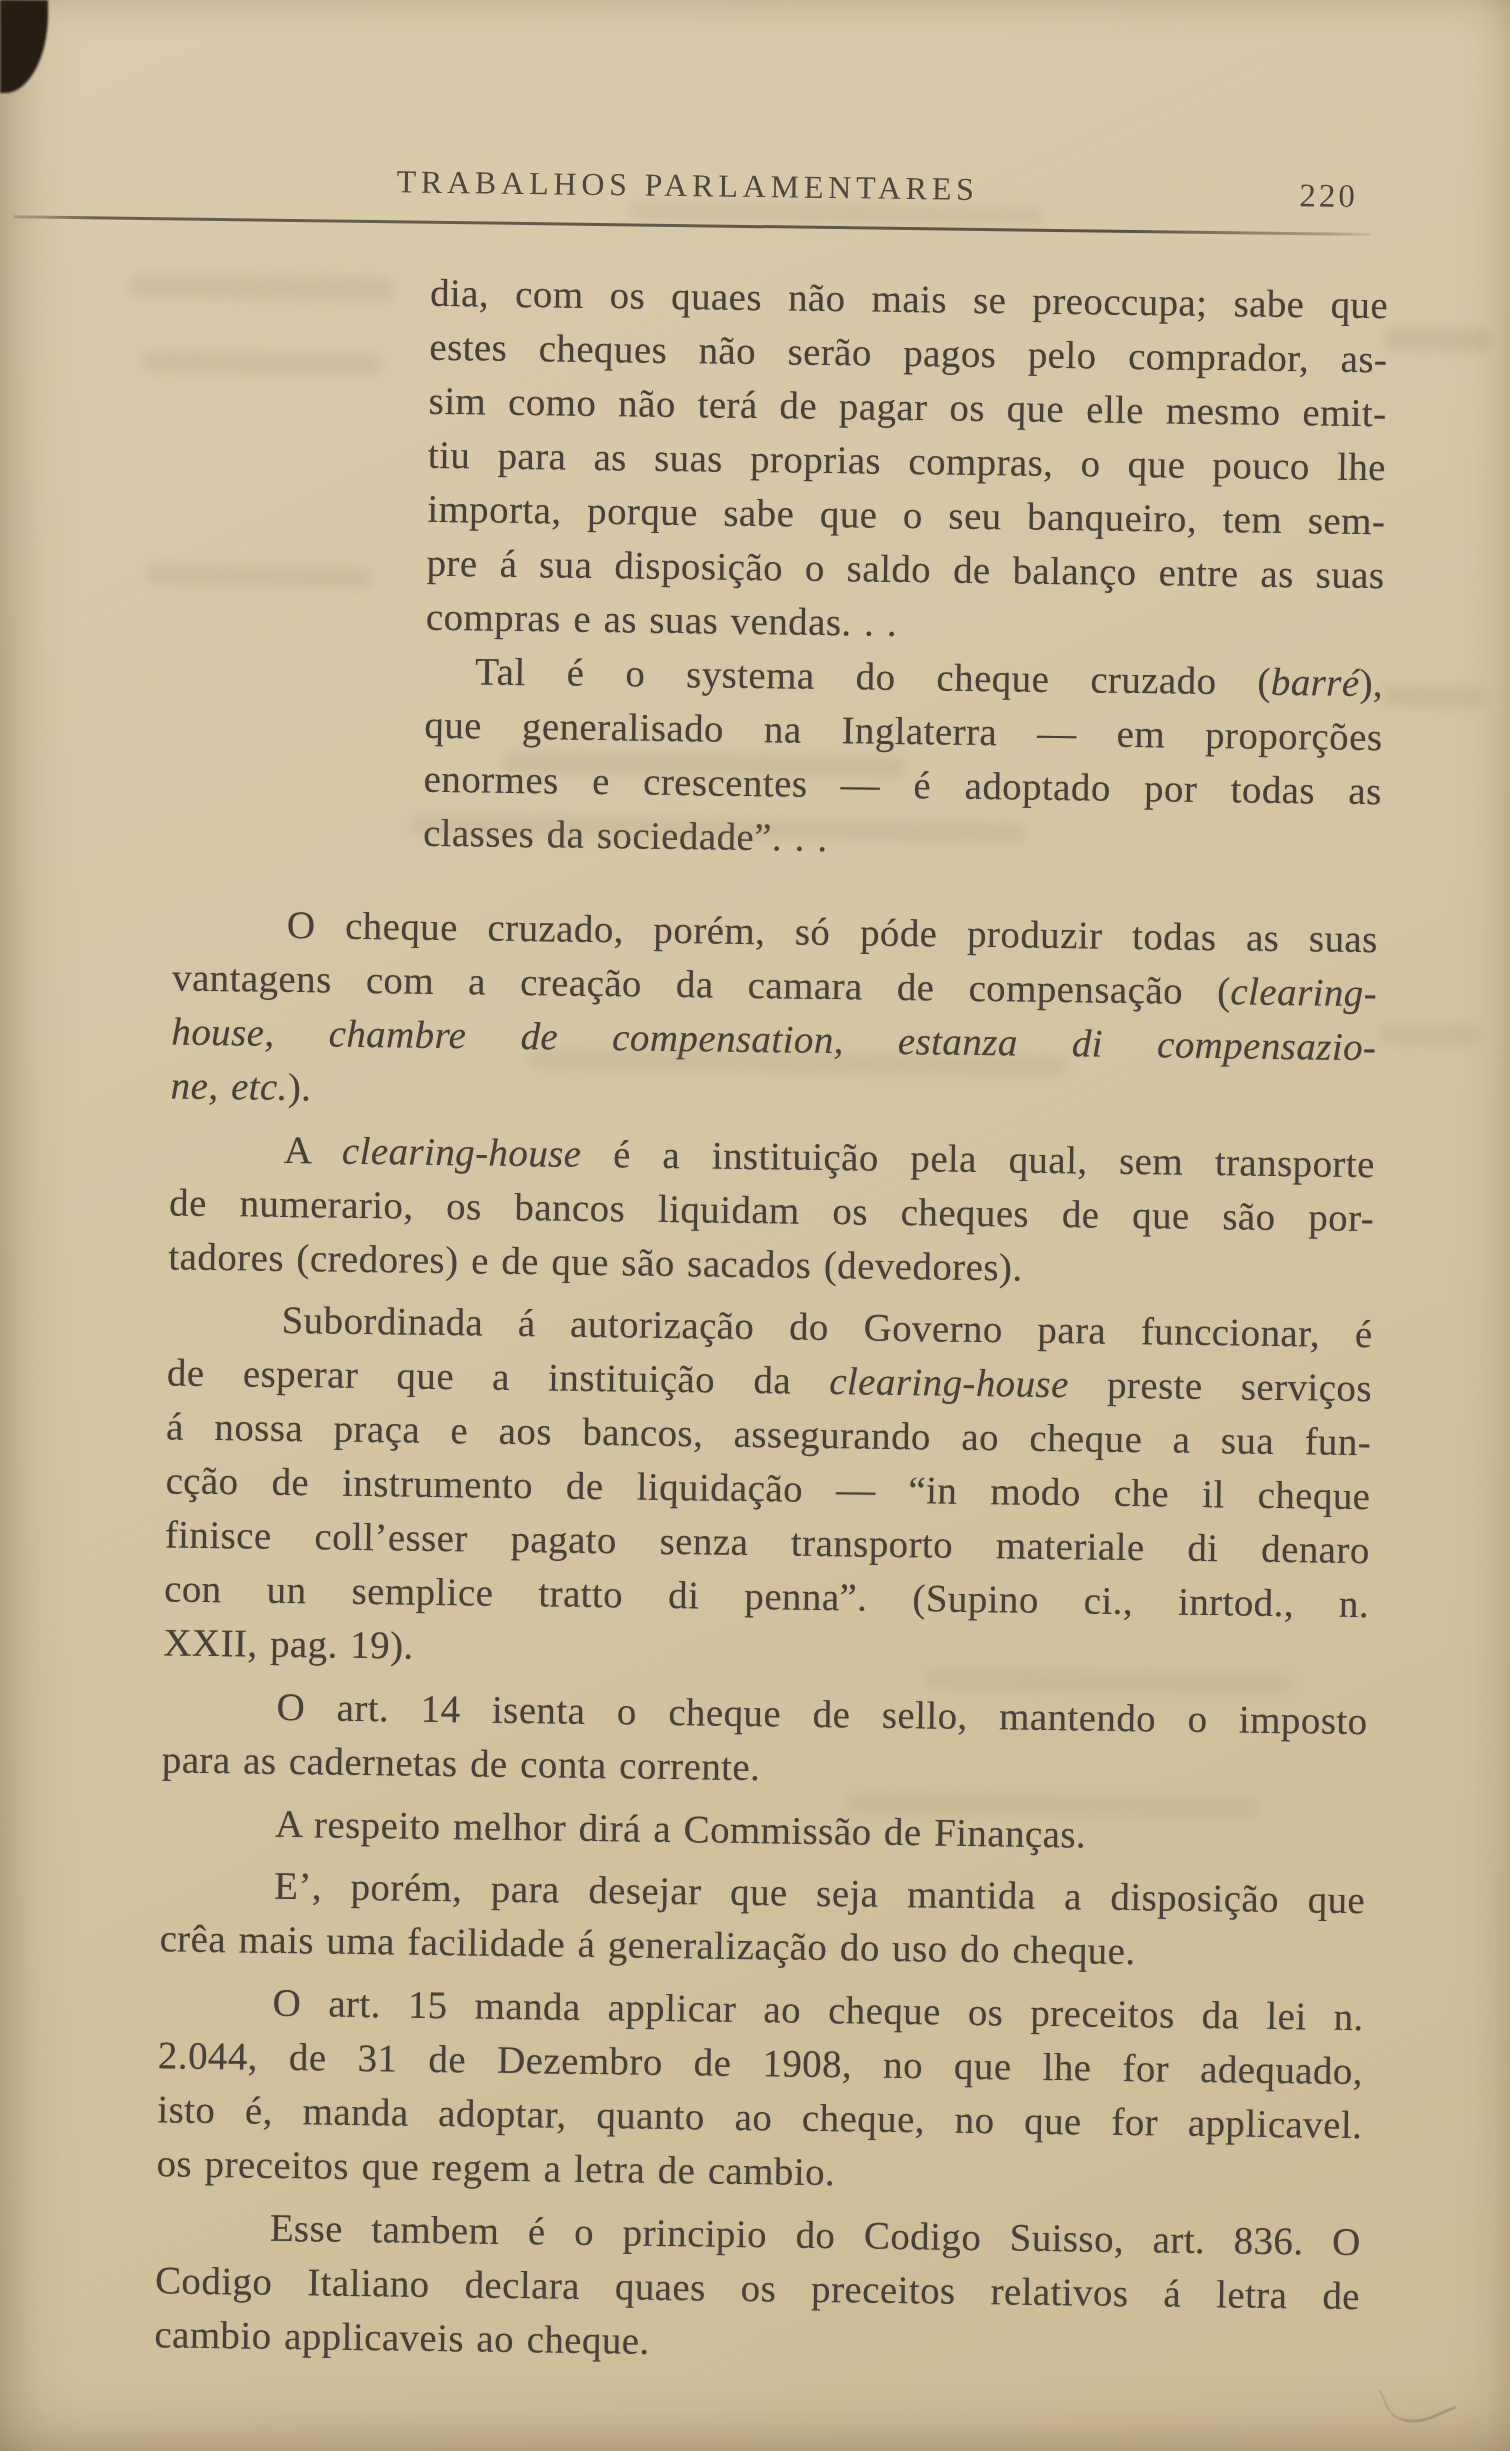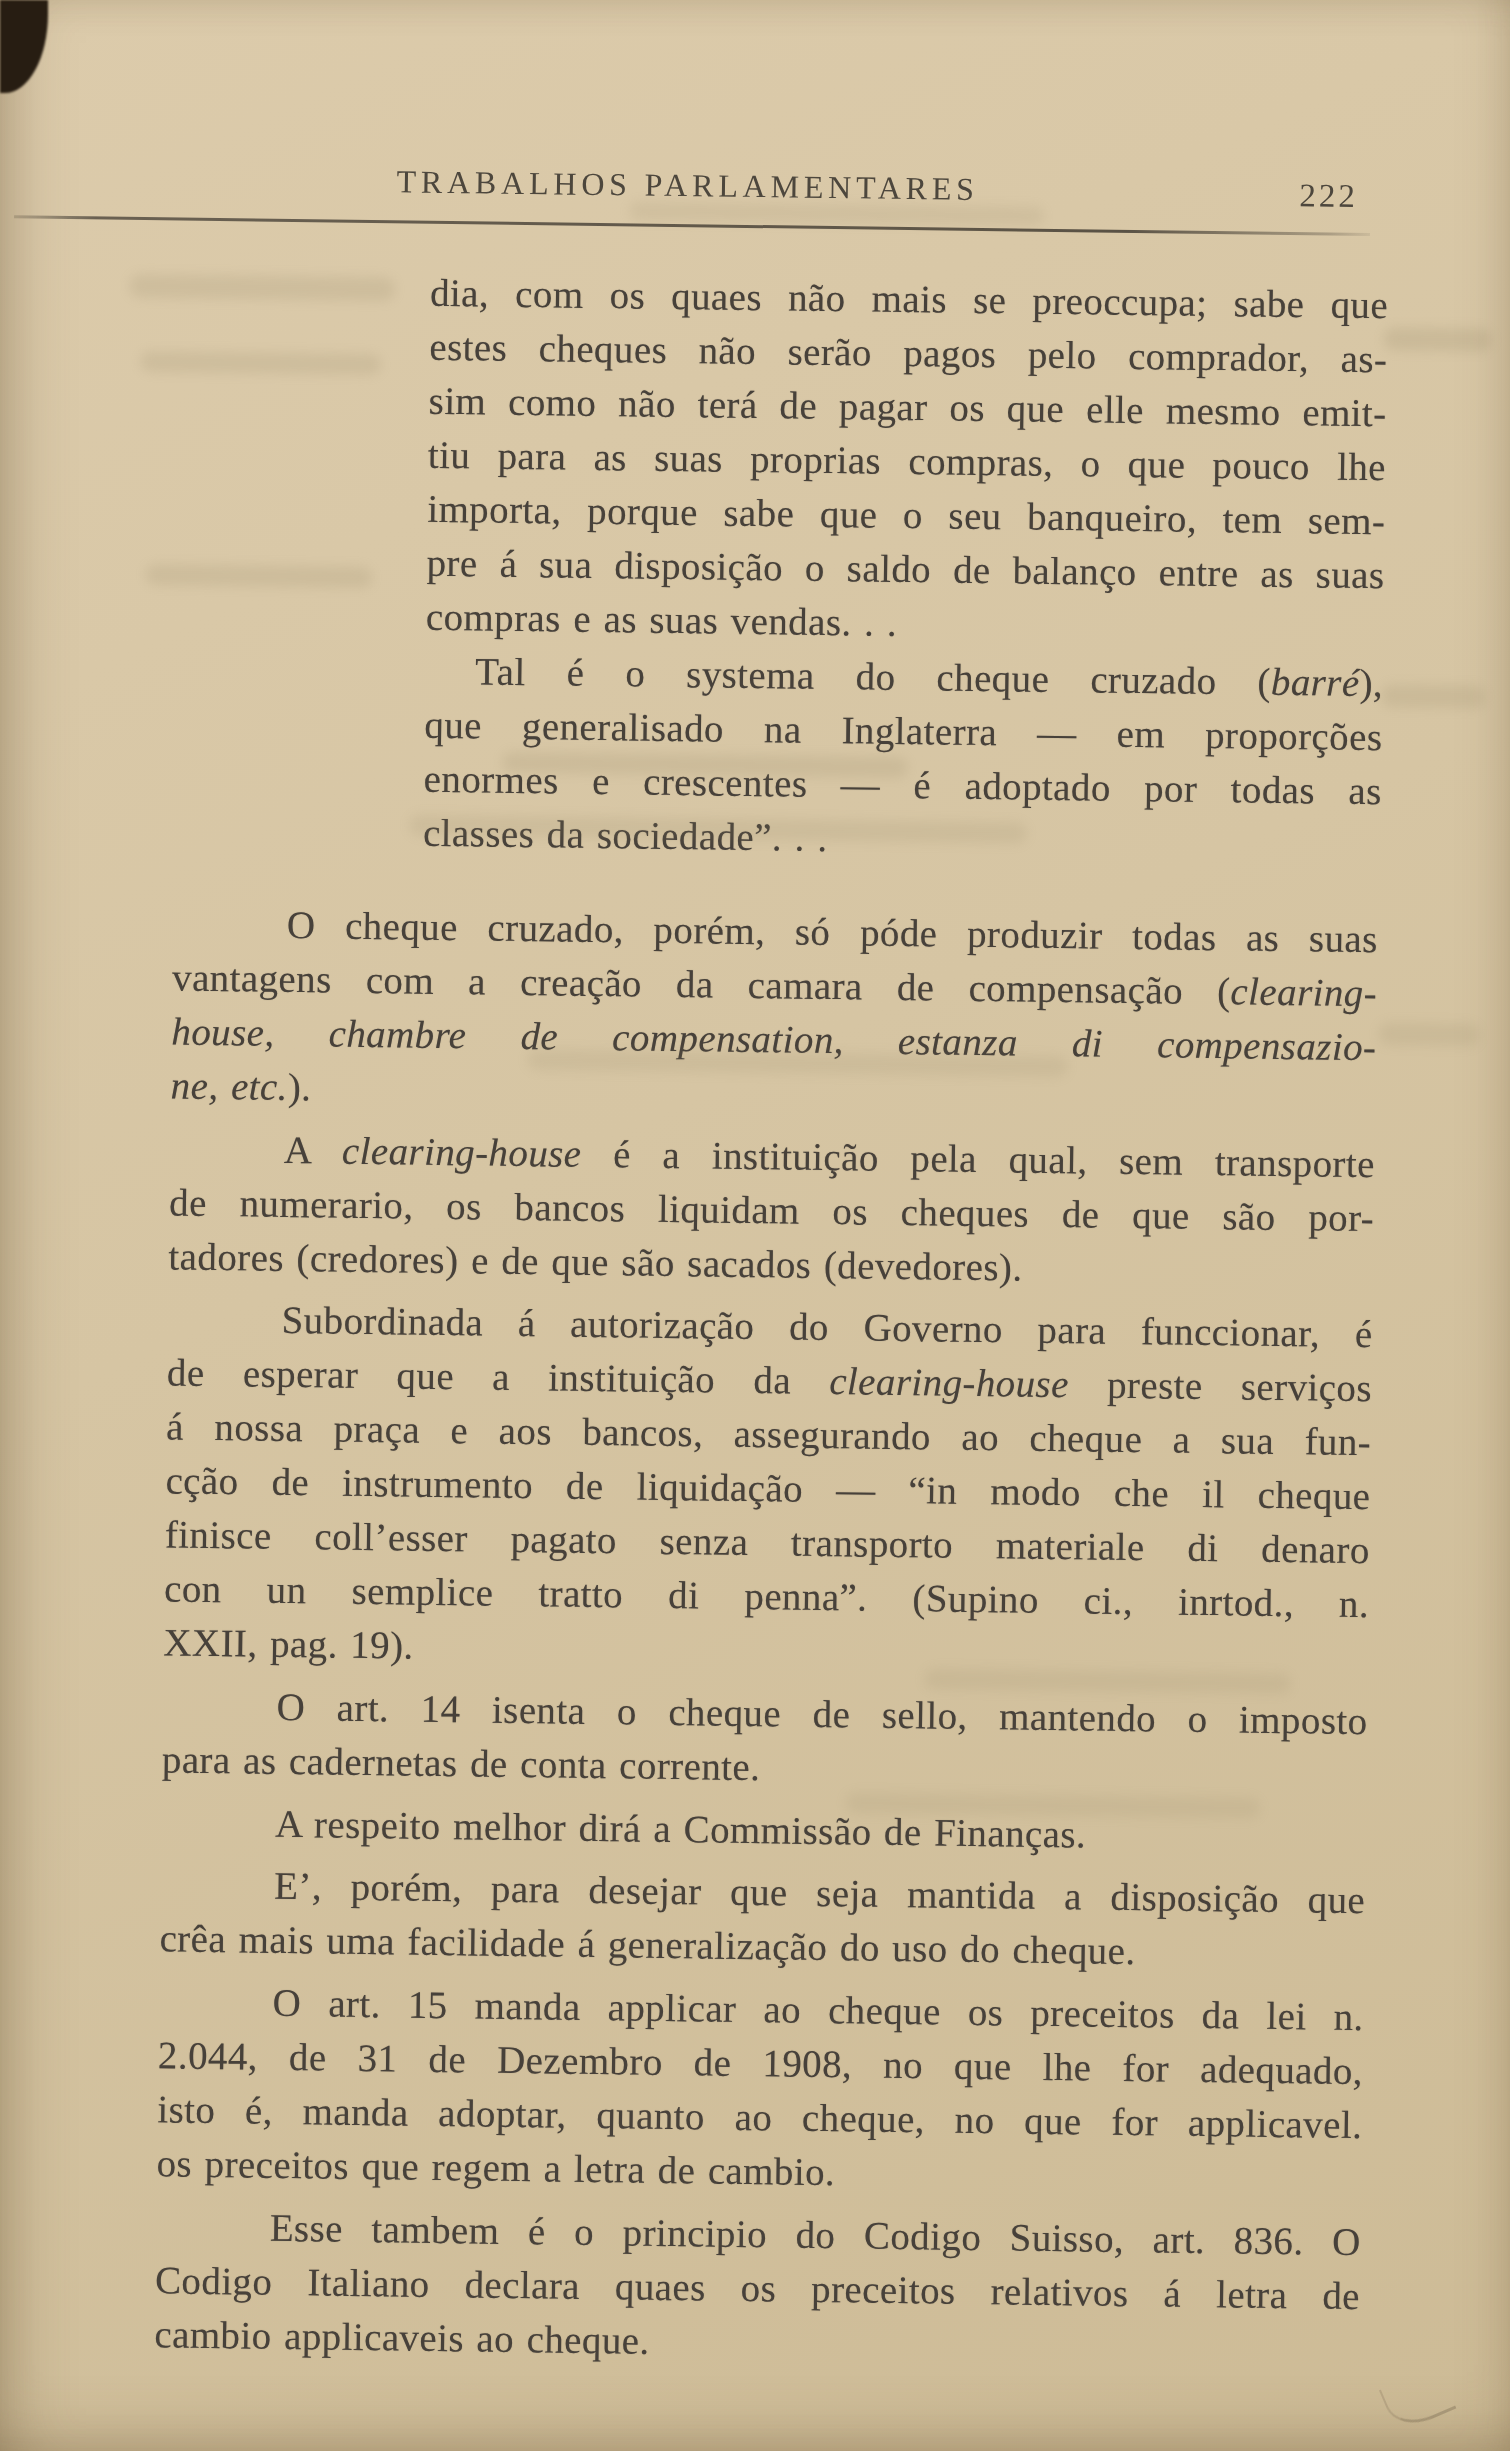--- a/index.html
+++ b/index.html
@@ -47,21 +47,21 @@
     border-radius:0 0 0 60%;transform:rotate(-24deg);opacity:.6;filter:blur(0.5px);
   }
 </style>
 </head>
 <body>
 
 <div class="page">
   <div class="rot">
 
     <span class="title">TRABALHOS PARLAMENTARES</span>
-    <span class="pagenum">222</span>
+    <span class="pagenum">220</span>
     <div class="rule"></div>
 
     <div class="quote" id="quote">
         <div class="line"><span>dia, com os quaes não mais se preoccupa; sabe que</span></div>
         <div class="line"><span>estes cheques não serão pagos pelo comprador, as-</span></div>
         <div class="line"><span>sim como não terá de pagar os que elle mesmo emit-</span></div>
         <div class="line"><span>tiu para as suas proprias compras, o que pouco lhe</span></div>
         <div class="line"><span>importa, porque sabe que o seu banqueiro, tem sem-</span></div>
         <div class="line"><span>pre á sua disposição o saldo de balanço entre as suas</span></div>
         <div class="line end"><span>compras e as suas vendas. . .</span></div>

